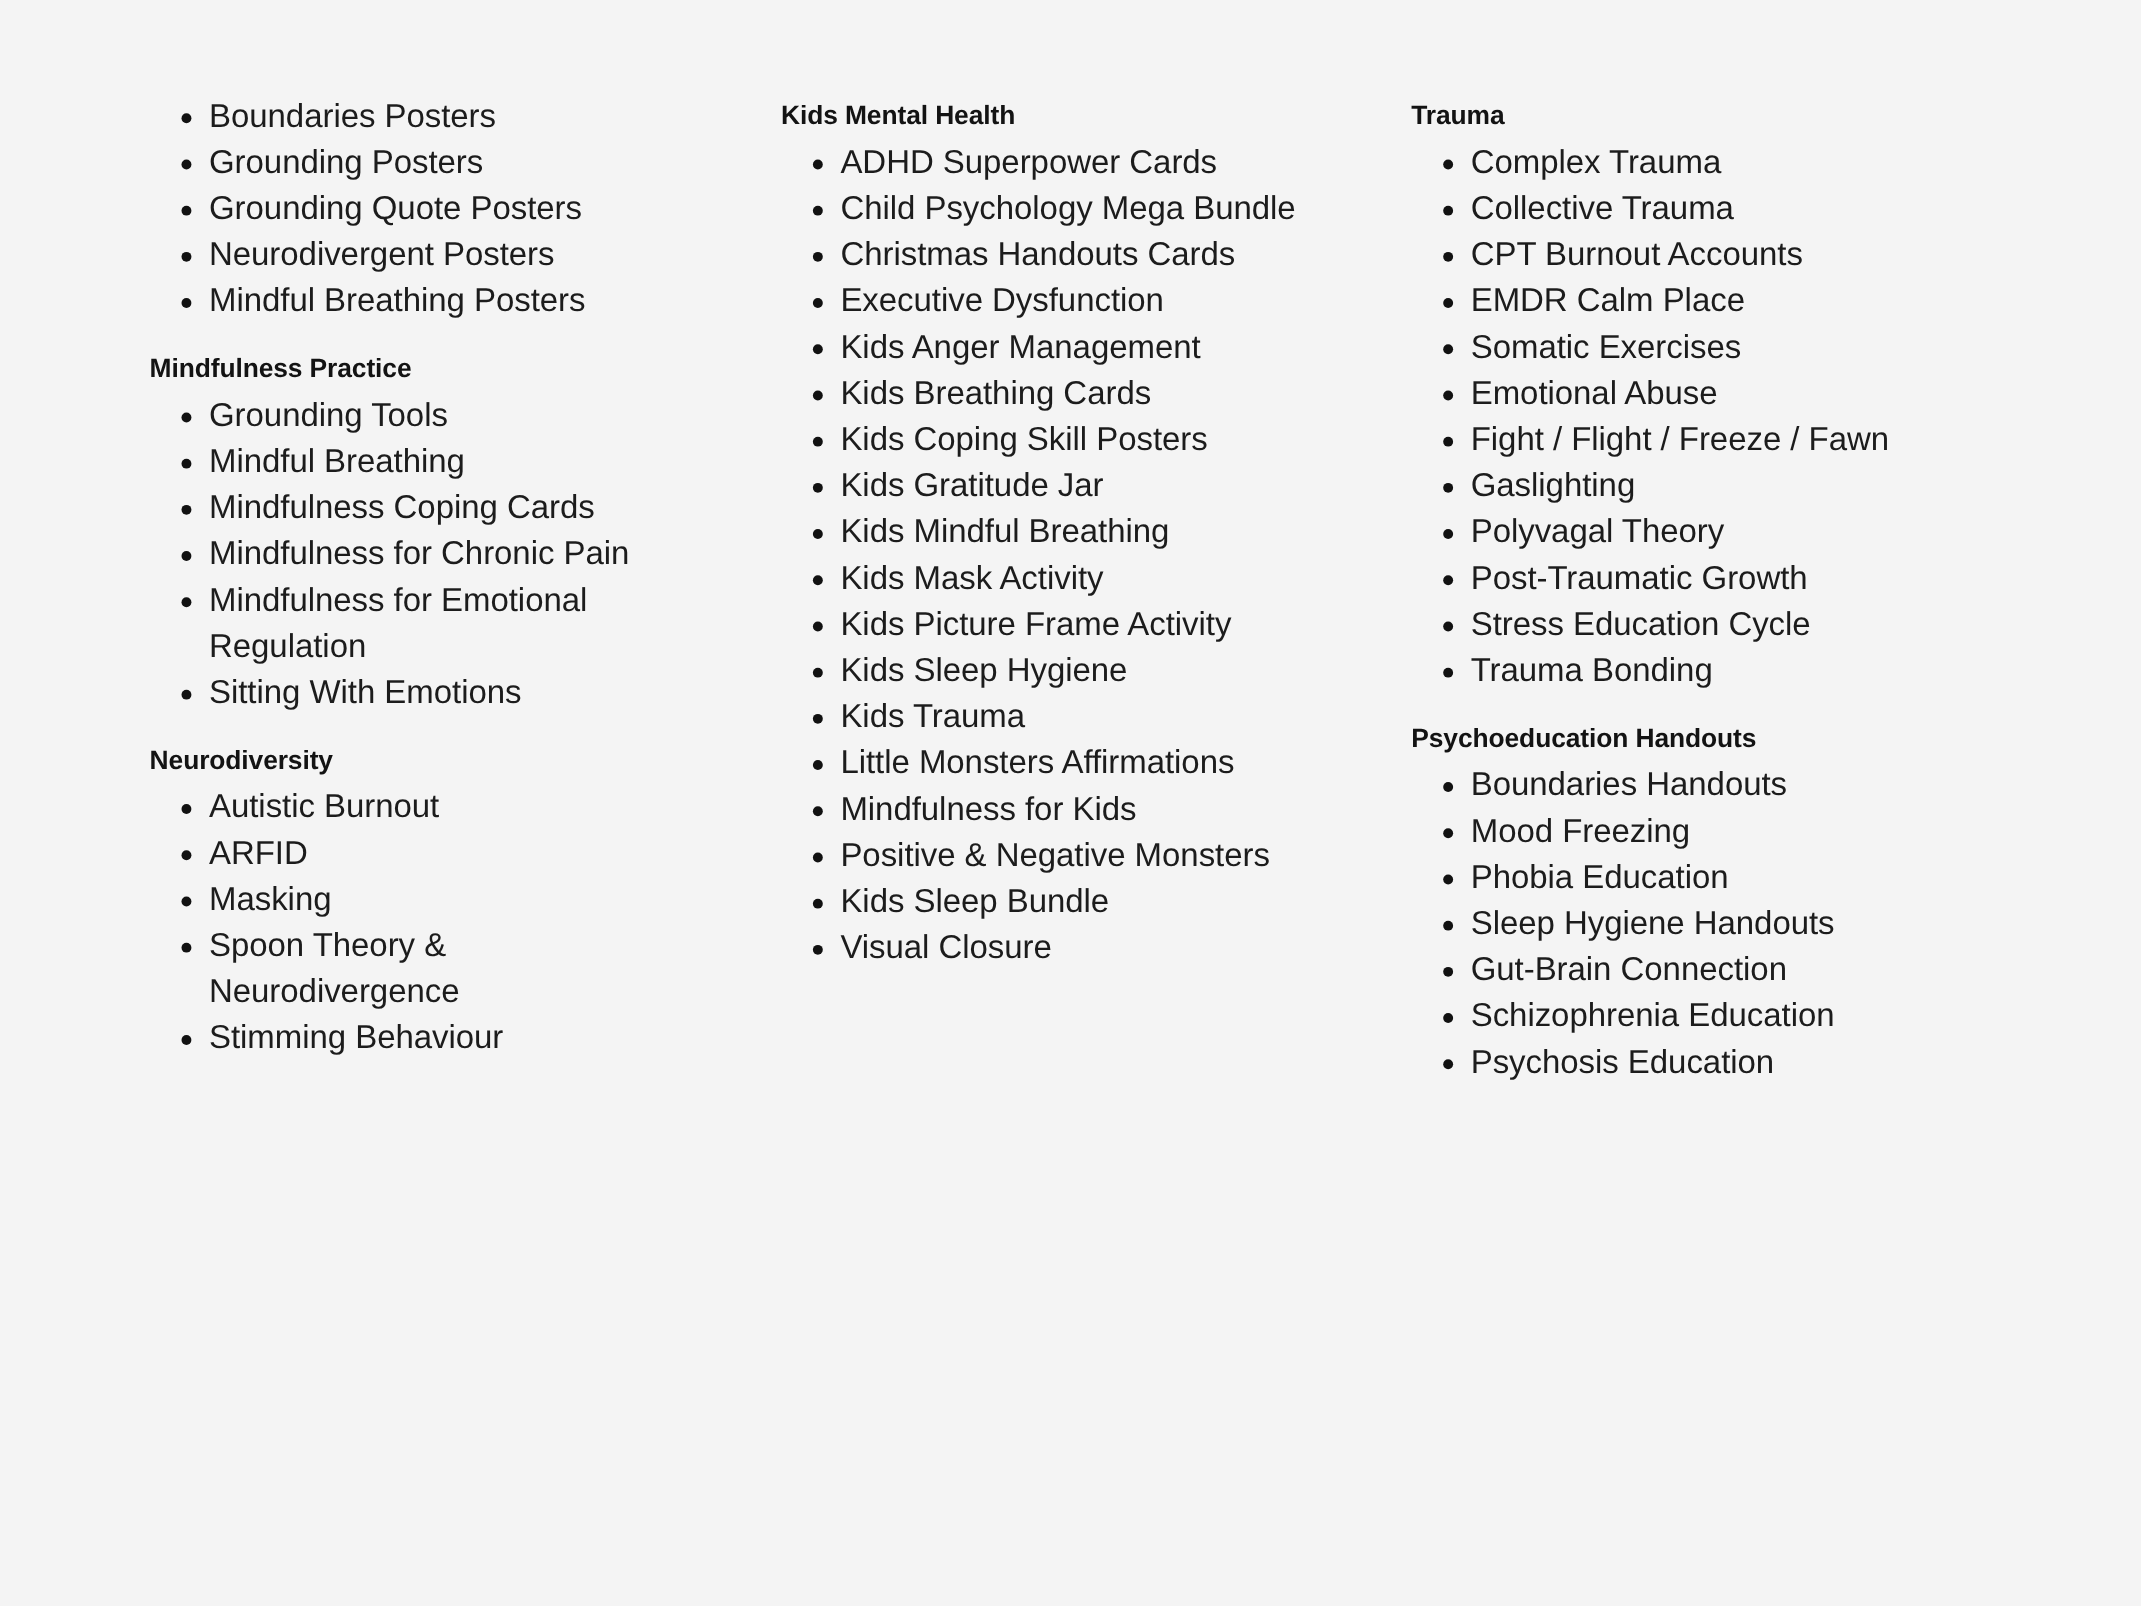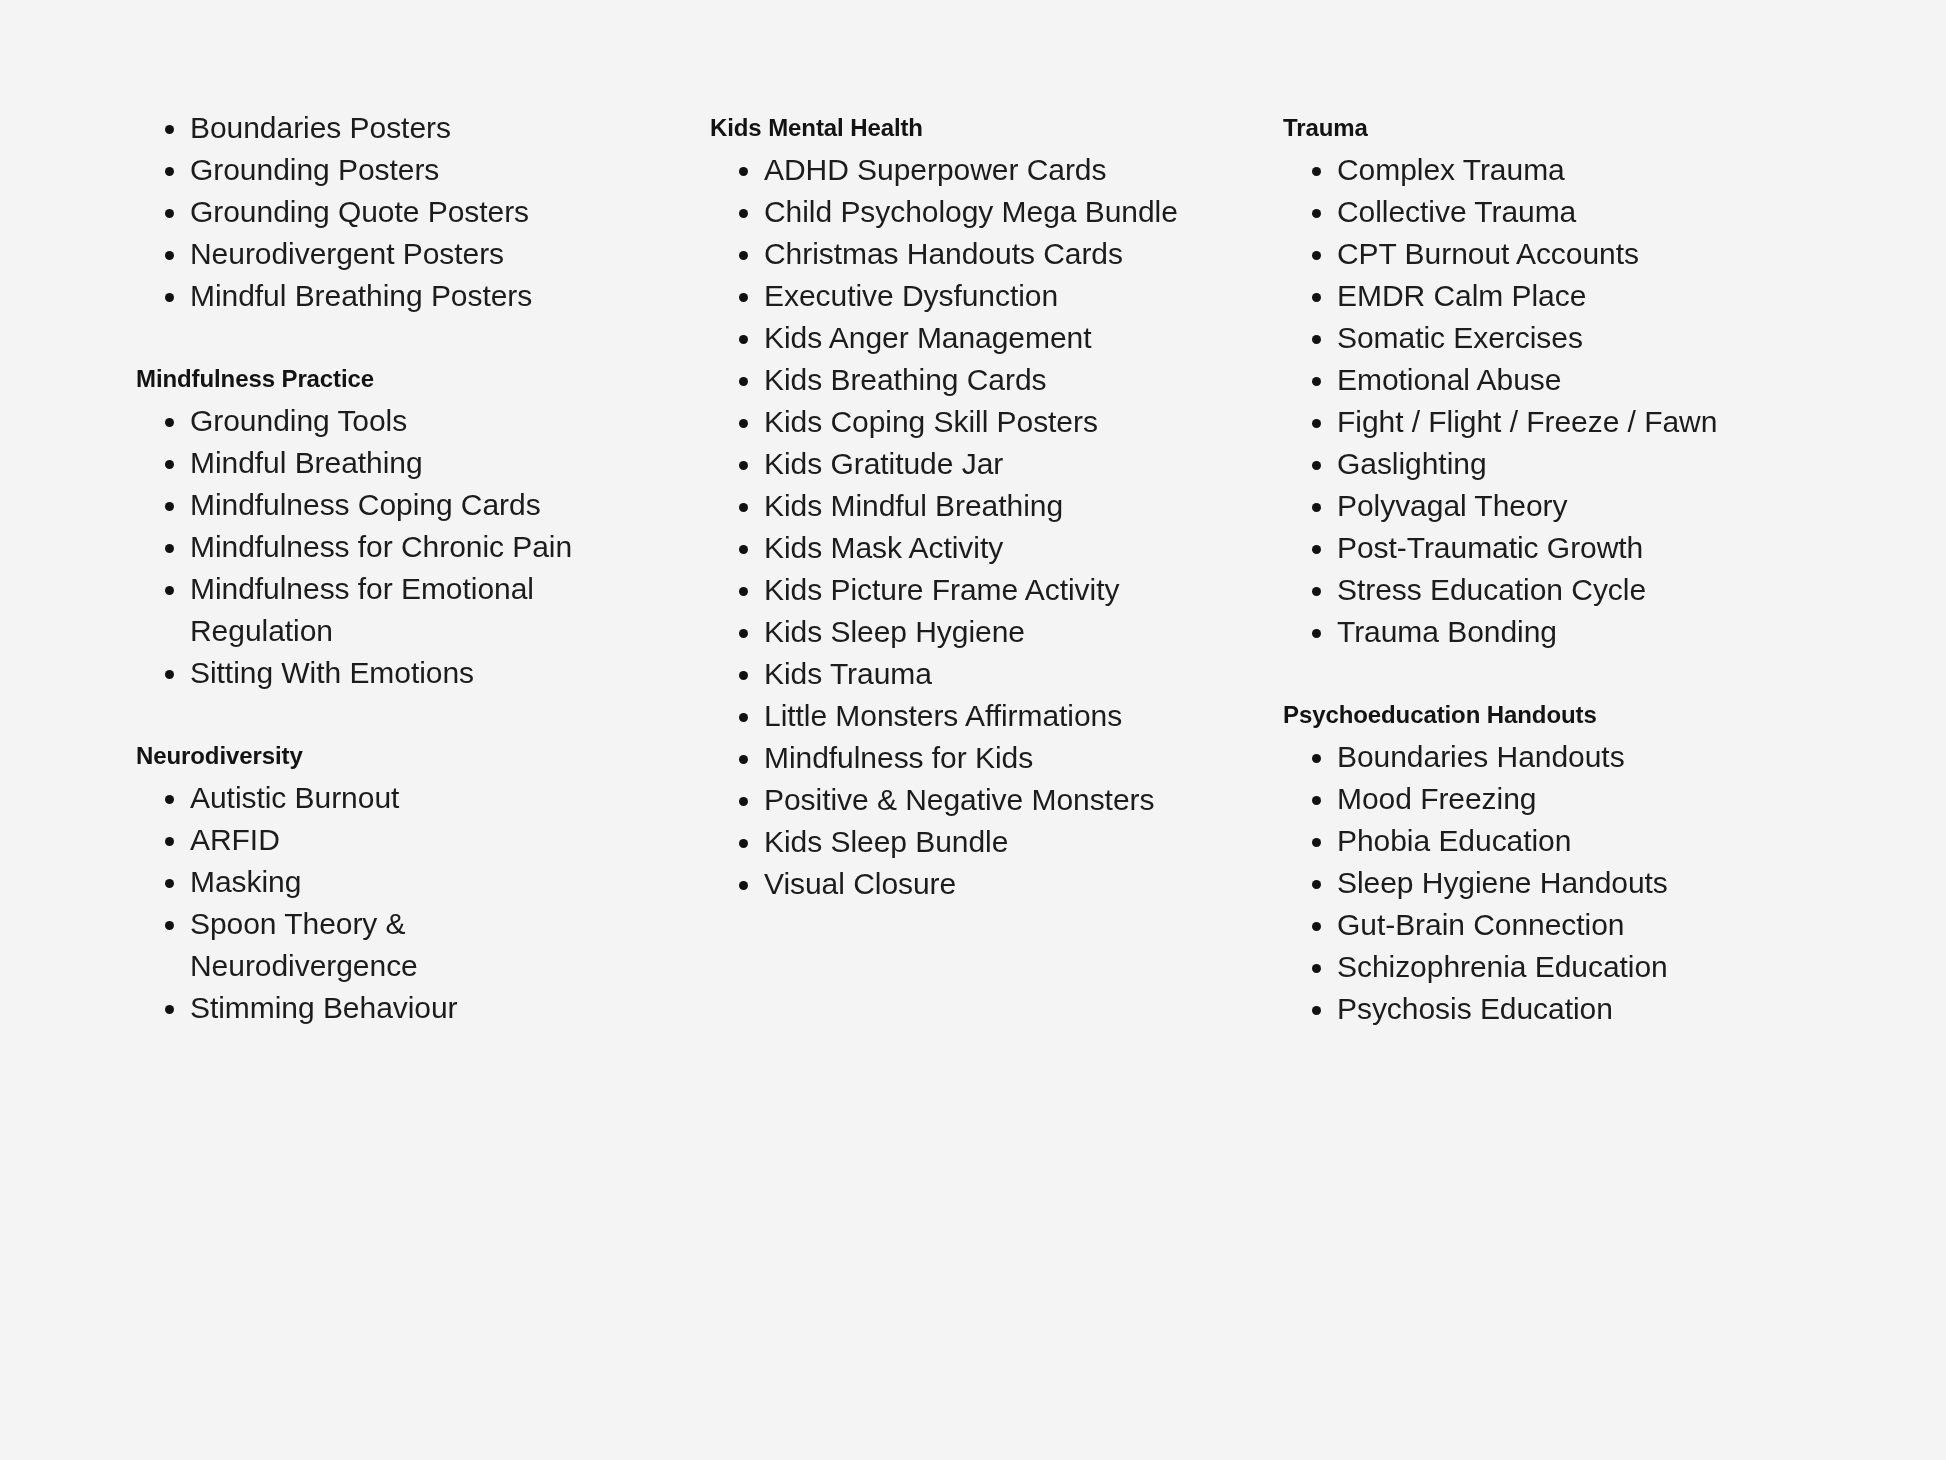--- a/index.html
+++ b/index.html
@@ -13,21 +13,21 @@
     font-family: "Liberation Sans", sans-serif;
     color: #1c1c1c;
     overflow: hidden;
   }
 
   .page {
     position: relative;
     width: 1946px;
     height: 1460px;
     box-sizing: border-box;
-    padding: 107px 0 0 0;
+    padding: 85px 0 0 0;
   }
 
   .columns {
     display: flex;
     align-items: flex-start;
     width: 100%;
   }
 
   .column {
     box-sizing: border-box;
@@ -38,21 +38,21 @@
   .col-3 { width: 660px; padding-left: 1283px; margin-left: -570px; }
 
   
   .columns { position: relative; height: 1200px; }
   .column { position: absolute; top: 0; }
   .col-1 { left: 136px; width: 470px; padding-left: 0; margin-left: 0; }
   .col-2 { left: 710px; width: 500px; padding-left: 0; margin-left: 0; }
   .col-3 { left: 1283px; width: 560px; padding-left: 0; margin-left: 0; }
 
   .section { margin: 0 0 0 0; }
-  .section + .section { margin-top: 41px; }
+  .section + .section { margin-top: 20px; }
 
   h3.heading {
     font-size: 24px;
     font-weight: 700;
     line-height: 42px;
     margin: 0 0 0 0;
     letter-spacing: -0.1px;
     color: #131313;
     white-space: nowrap;
   }

